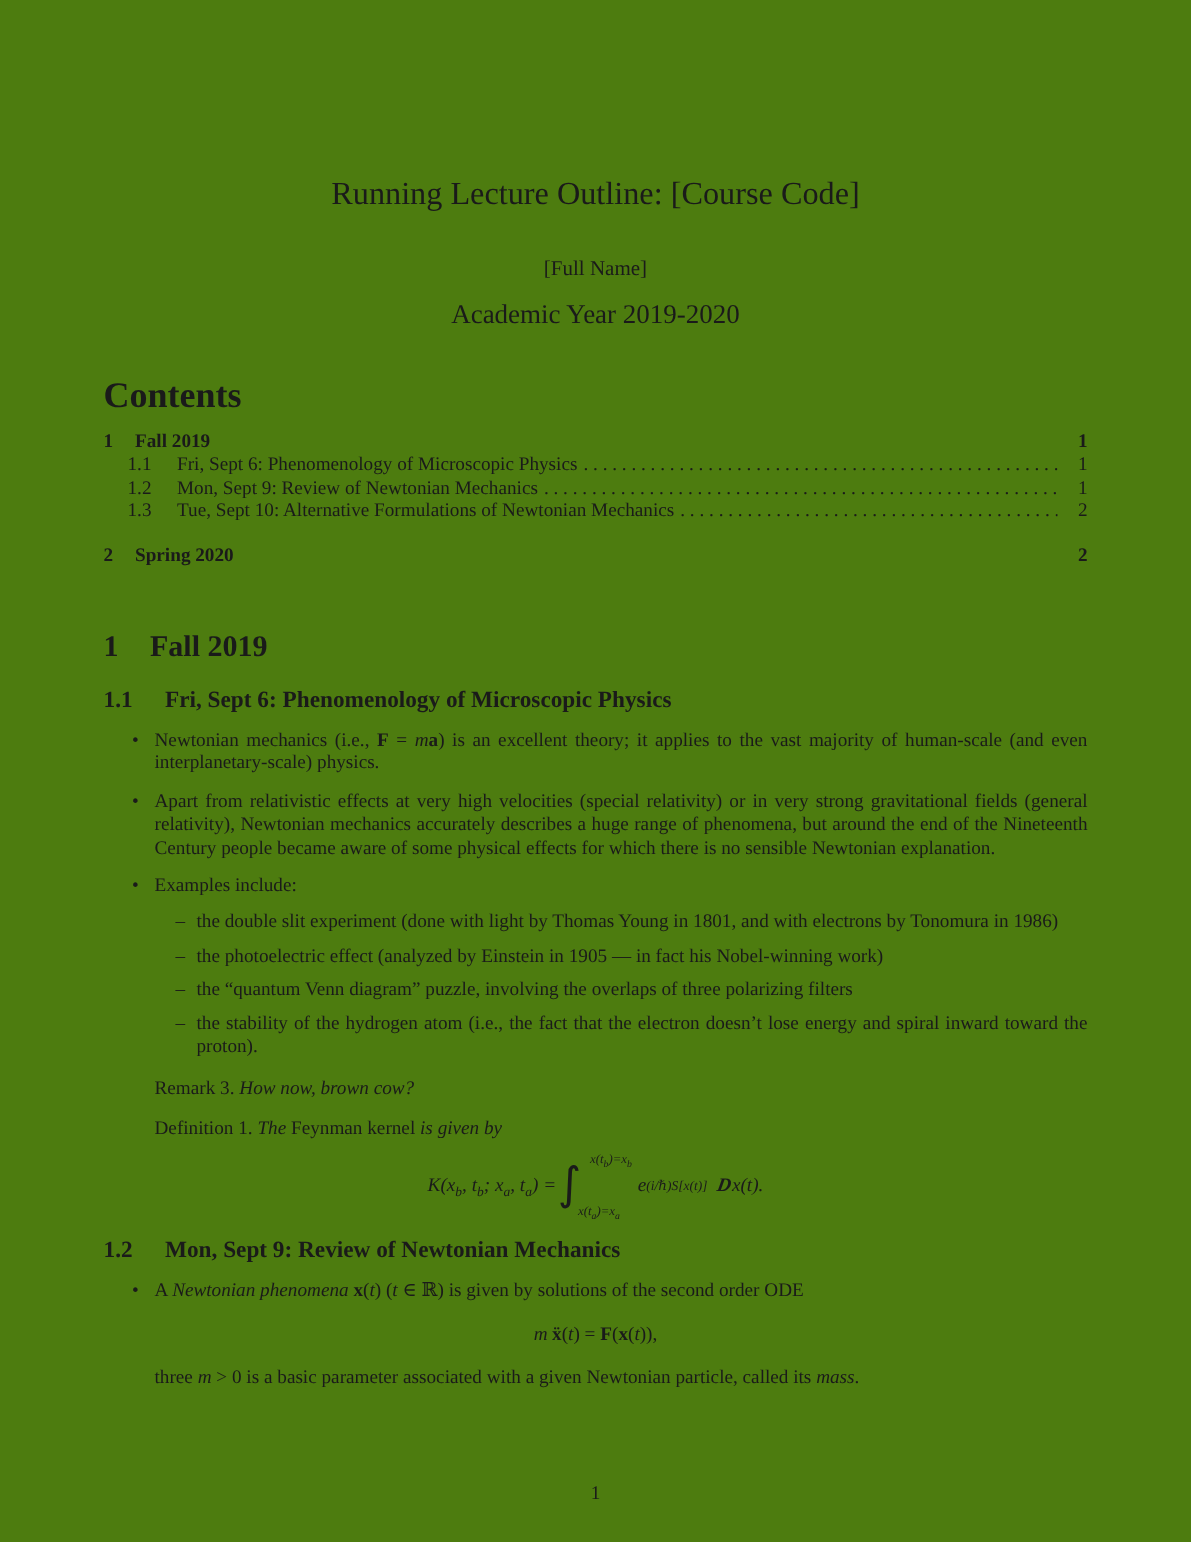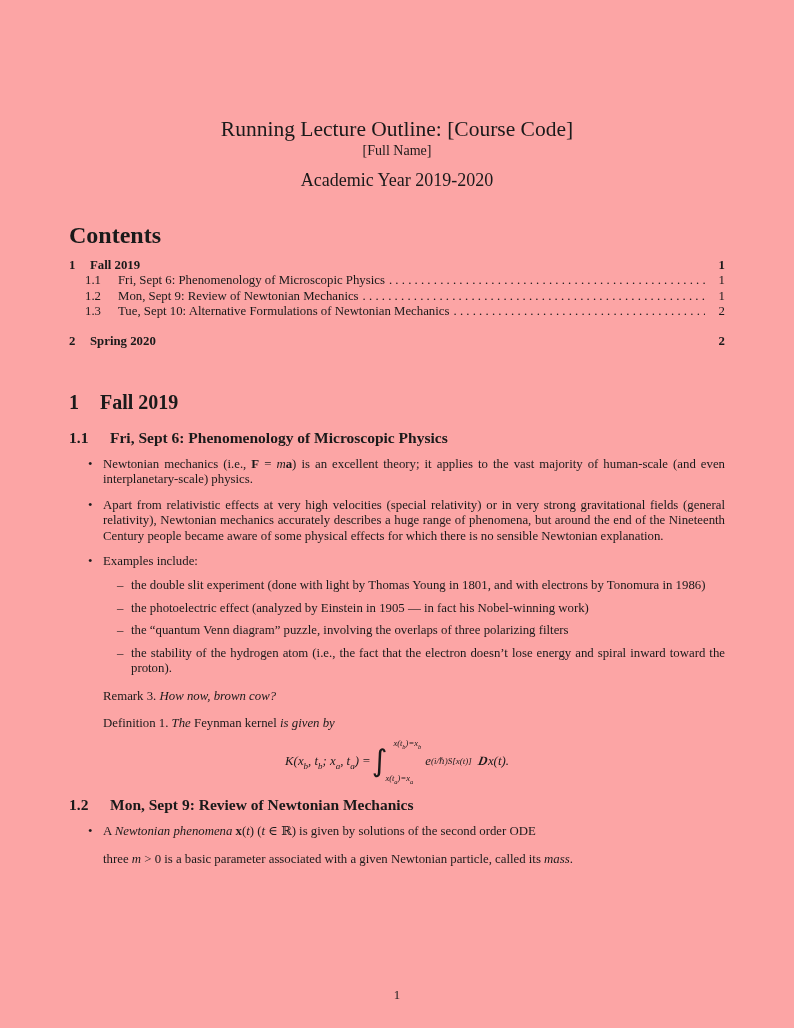--- a/index.html
+++ b/index.html
@@ -1,25 +1,25 @@
 <!DOCTYPE html>
 <html><head>
 <meta charset="utf-8">
 <style>
   html,body { margin:0; padding:0; background:#ffffff; }
   .page {
     position:relative; width:794px; height:1028px; overflow:hidden;
-    background:#fca5a5; color:#1a1a1a;
+    background:#4d7c0f; color:#1a1a1a;
     font-family:"Liberation Serif","DejaVu Serif",serif;
     font-size:12.8px; line-height:15.4px;
   }
   .content { padding:0 69px; }
 
   .title   { text-align:center; font-size:21.5px; line-height:26px; margin-top:116px; }
-  .author  { text-align:center; font-size:14px;   line-height:17px; }
+  .author  { text-align:center; font-size:14px;   line-height:17px; margin-top:29px; }
   .docdate { text-align:center; font-size:18px;   line-height:17px; margin-top:13px; }
 
   .toc-heading { font-size:24px; font-weight:bold; line-height:24px; margin-top:34px; }
   .toc { margin-top:11px; }
   .toc-row { display:flex; align-items:baseline; line-height:15.4px; }
   .toc-row.l1 { font-weight:bold; }
   .toc-row.l1.later { margin-top:14px; }
   .toc-row.l2 { padding-left:16px; }
   .toc-num.n1 { width:21px; flex:0 0 auto; }
   .toc-num.n2 { width:33px; flex:0 0 auto; }
@@ -179,19 +179,20 @@
     <div class="subsec later">
       <span class="subsec-num">1.2</span>
       <span>Mon, Sept 9: Review of Newtonian Mechanics</span>
     </div>
 
     <div class="item">
       <span class="marker">•</span>
       <div class="itext"><span>A </span><span class="mit">Newtonian phenomena</span><span> </span><span class="mbf">x</span><span>(</span><span class="mit">t</span><span>) (</span><span class="mit">t</span><span> ∈ ℝ) is given by solutions of the second order ODE</span></div>
     </div>
 
+    <div class="eq2"><span class="mit">m</span><span class="mbf xdd">ẍ</span><span>(</span><span class="mit">t</span><span>) = </span><span class="mbf">F</span><span>(</span><span class="mbf">x</span><span>(</span><span class="mit">t</span><span>)),</span></div>
 
     <div class="para-ind"><span>three </span><span class="mit">m</span><span> &gt; 0 is a basic parameter associated with a given Newtonian particle, called its </span><span class="mit">mass</span><span>.</span></div>
 
   </div>
 
   <div class="pagenum">1</div>
 </div>
 
 </body></html>

